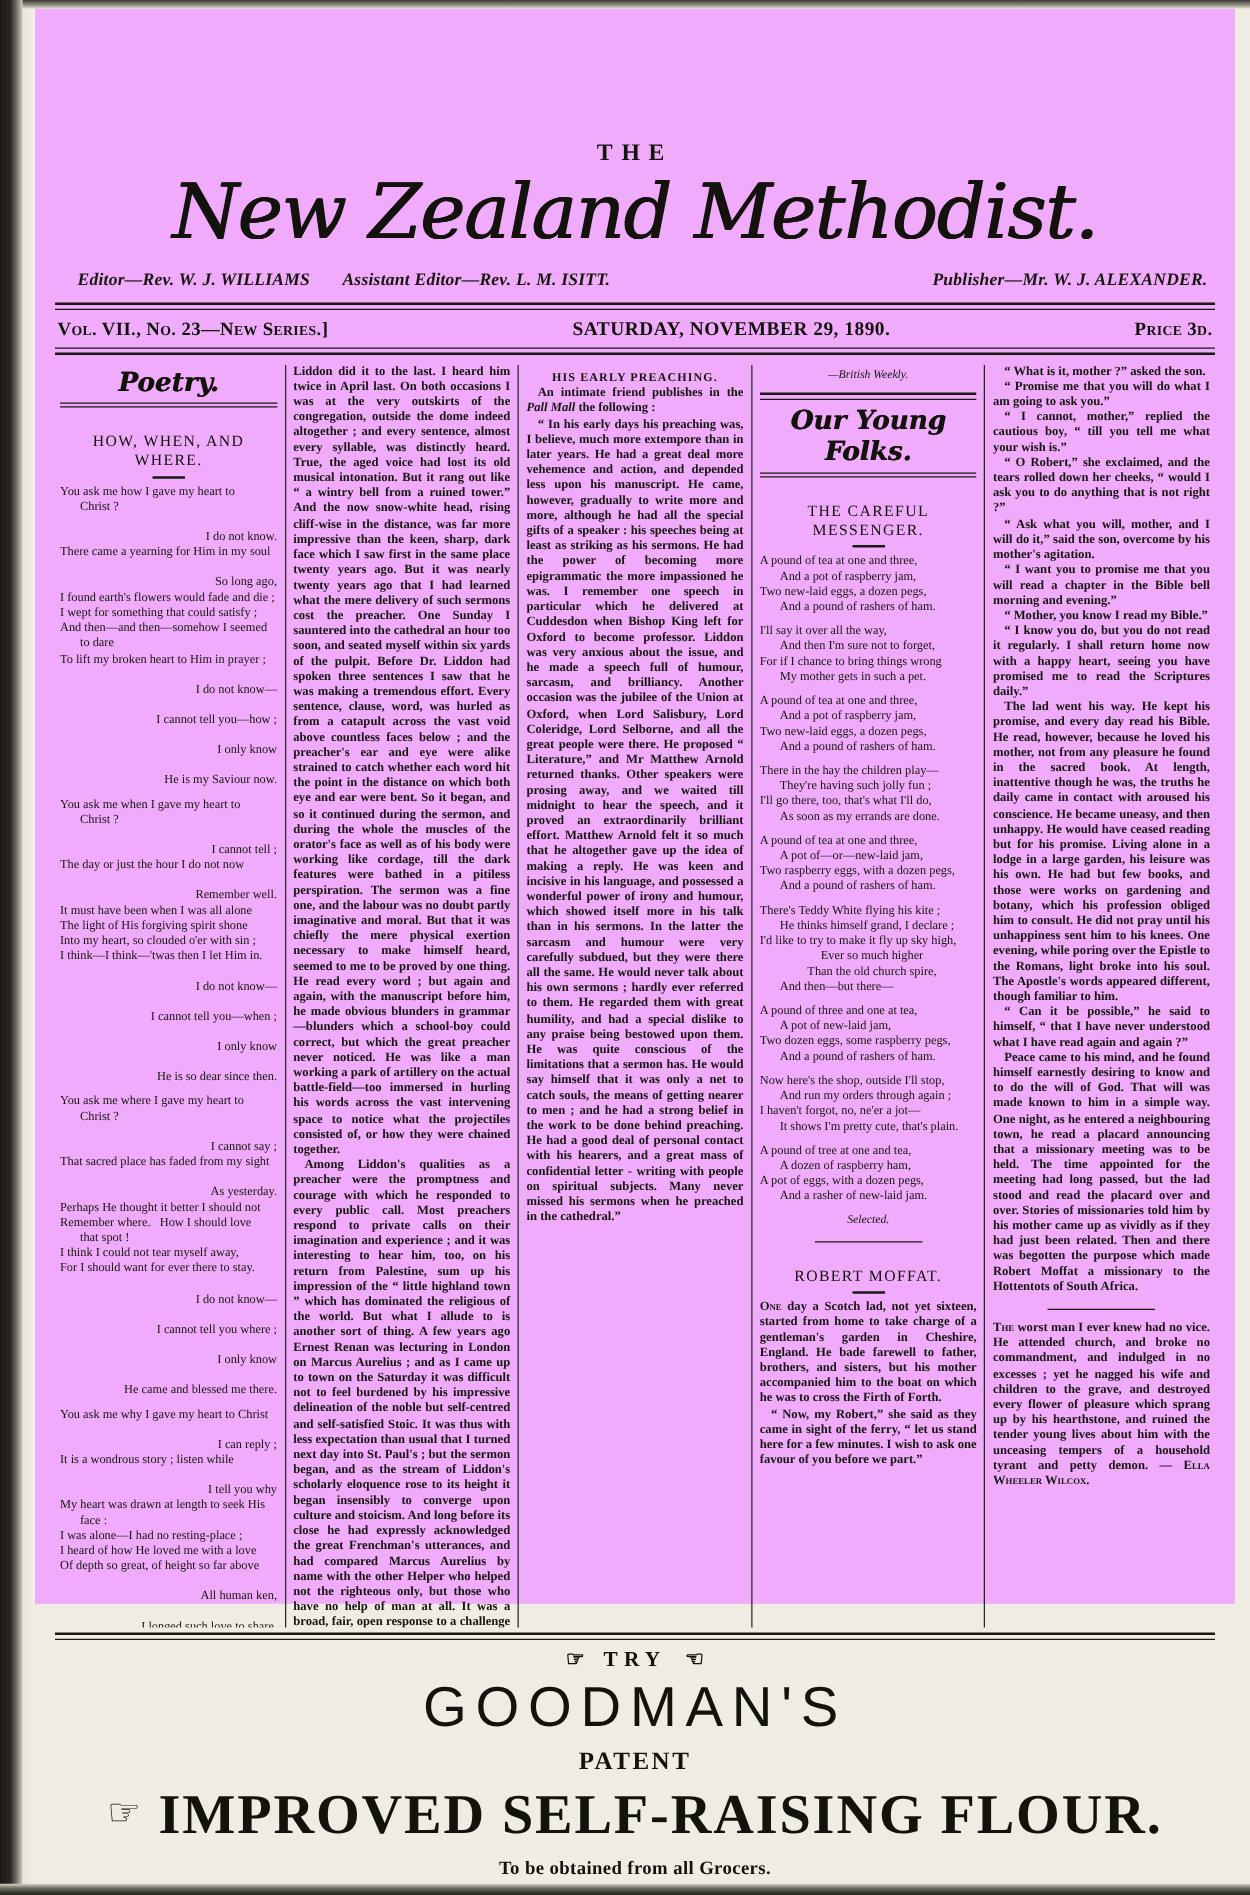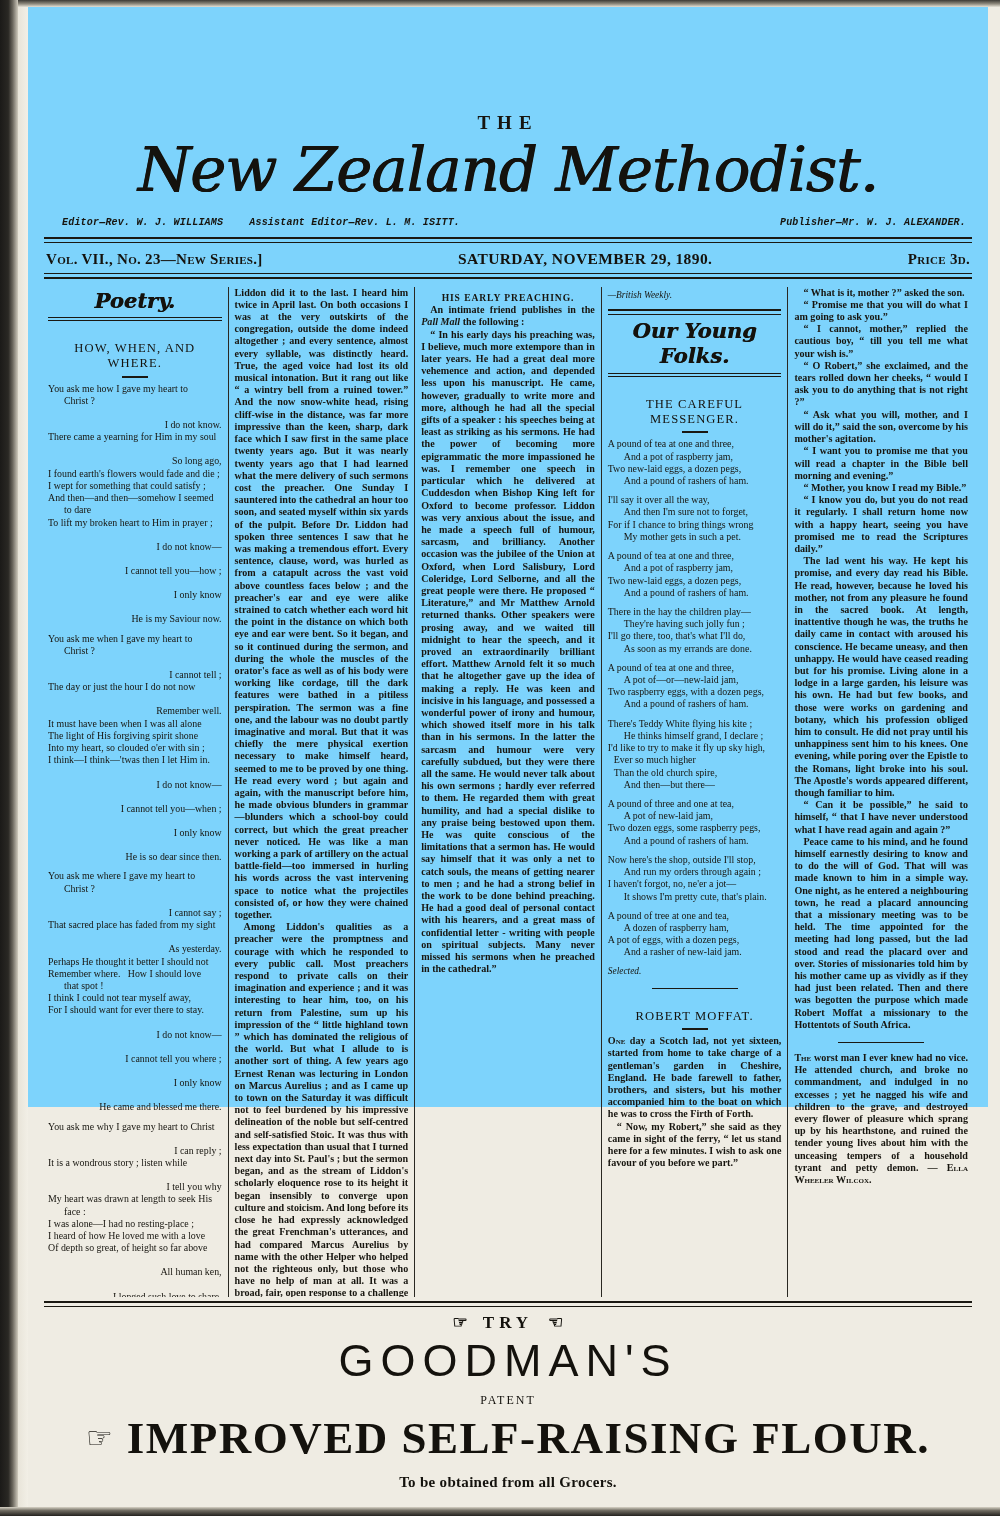--- a/index.html
+++ b/index.html
@@ -25,22 +25,22 @@
   .scan-edge-top{
     position:absolute;left:18px;top:0;width:982px;height:7px;
     background:linear-gradient(180deg,#3c3a35 0%,#8e897d 55%,#e6e2d7 100%);
   }
   .scan-edge-bottom{
     position:absolute;left:0;bottom:0;width:1000px;height:9px;
     background:linear-gradient(0deg,#23211e 0%,#6e6a60 60%,#d8d3c6 100%);
   }
 
   .sheet{
-    position:absolute;left:28px;top:7px;width:960px;height:1100px;
-    background:#7dd3fc;
+    position:absolute;left:28px;top:7px;width:960px;height:1276px;
+    background:#f0abfc;
   }
 
   
   .the-word{
     text-align:center;
     font-family:"Liberation Serif",serif;
     font-size:19px;letter-spacing:7px;font-weight:700;
     color:#17150f;
     margin-top:105px;
   }
@@ -52,22 +52,22 @@
     line-height:1.06;
     color:#14120d;
     margin-top:4px;
     letter-spacing:-1px;
     font-style:italic;
     text-shadow:0.6px 0 0 #14120d, -0.4px 0.4px 0 #14120d;
   }
   .byline-row{
     display:flex;justify-content:space-between;align-items:baseline;
     margin:14px 22px 0 34px;
-    font-family:Liberation Mono, monospace;
-    font-style:italic;font-weight:700;font-size:10px;
+    font-family:Liberation Serif, serif;
+    font-style:italic;font-weight:700;font-size:14px;
     color:#17150f;letter-spacing:0.2px;
   }
   .byline-left{display:flex;gap:26px;}
   .rule-double{
     margin:9px 16px 0 16px;border:0;border-top:2.4px solid #1a1812;
     border-bottom:1px solid #1a1812;height:3px;
   }
   .rule-double2{
     margin:5px 16px 0 16px;border:0;border-top:1px solid #1a1812;
     border-bottom:2.4px solid #1a1812;height:3px;
@@ -142,25 +142,25 @@
     width:86px;height:0;border:0;border-top:1.5px solid #1a1812;
     margin:11px auto 9px auto;
   }
 
   
   .poem{font-size:9.9px;line-height:1.235;margin:2px 0 0 0;}
   .poem .v{margin-bottom:7px;}
   .poem .l{display:block;white-space:pre-wrap;}
   .poem .i1{padding-left:16px;}
   .poem .c{text-align:right;margin-top:12px;}
-  .poem .c2{text-align:left;padding-left:6px;}
+  .poem .c2{text-align:center;padding-left:6px;}
 
   .smallcapsstart{font-variant:small-caps;}
   .ital{font-style:italic;}
-  .attrib{text-align:left;font-style:italic;font-size:9.4px;margin-top:3px;}
+  .attrib{text-align:center;font-style:italic;font-size:9.4px;margin-top:3px;}
 
   
   .ad-rule{
     margin:4px 16px 0 16px;border:0;border-top:2.6px solid #1a1812;
     border-bottom:1px solid #1a1812;height:3px;
   }
   .ad{
     text-align:center;
     margin-top:6px;
     color:#14120d;
@@ -173,21 +173,21 @@
   .manicule{font-size:17px;line-height:1;}
   .manicule.flip{transform:scaleX(-1);display:inline-block;}
   .ad-goodmans{
     font-family:"Liberation Sans",sans-serif;
     font-size:45px;font-weight:400;letter-spacing:7px;
     margin-top:2px;
     color:#14120d;
   }
   .ad-patent{
     font-family:"Liberation Serif",serif;
-    font-size:12px;font-weight:400;letter-spacing:2px;
+    font-size:20px;font-weight:700;letter-spacing:2px;
     margin-top:6px;
   }
   .ad-flour-row{
     display:flex;align-items:center;justify-content:center;gap:14px;
     margin-top:4px;
   }
   .ad-hand{font-size:30px;line-height:1;color:#14120d;}
   .ad-flour{
     font-family:"Liberation Serif",serif;
     font-size:45px;font-weight:700;letter-spacing:1.5px;

